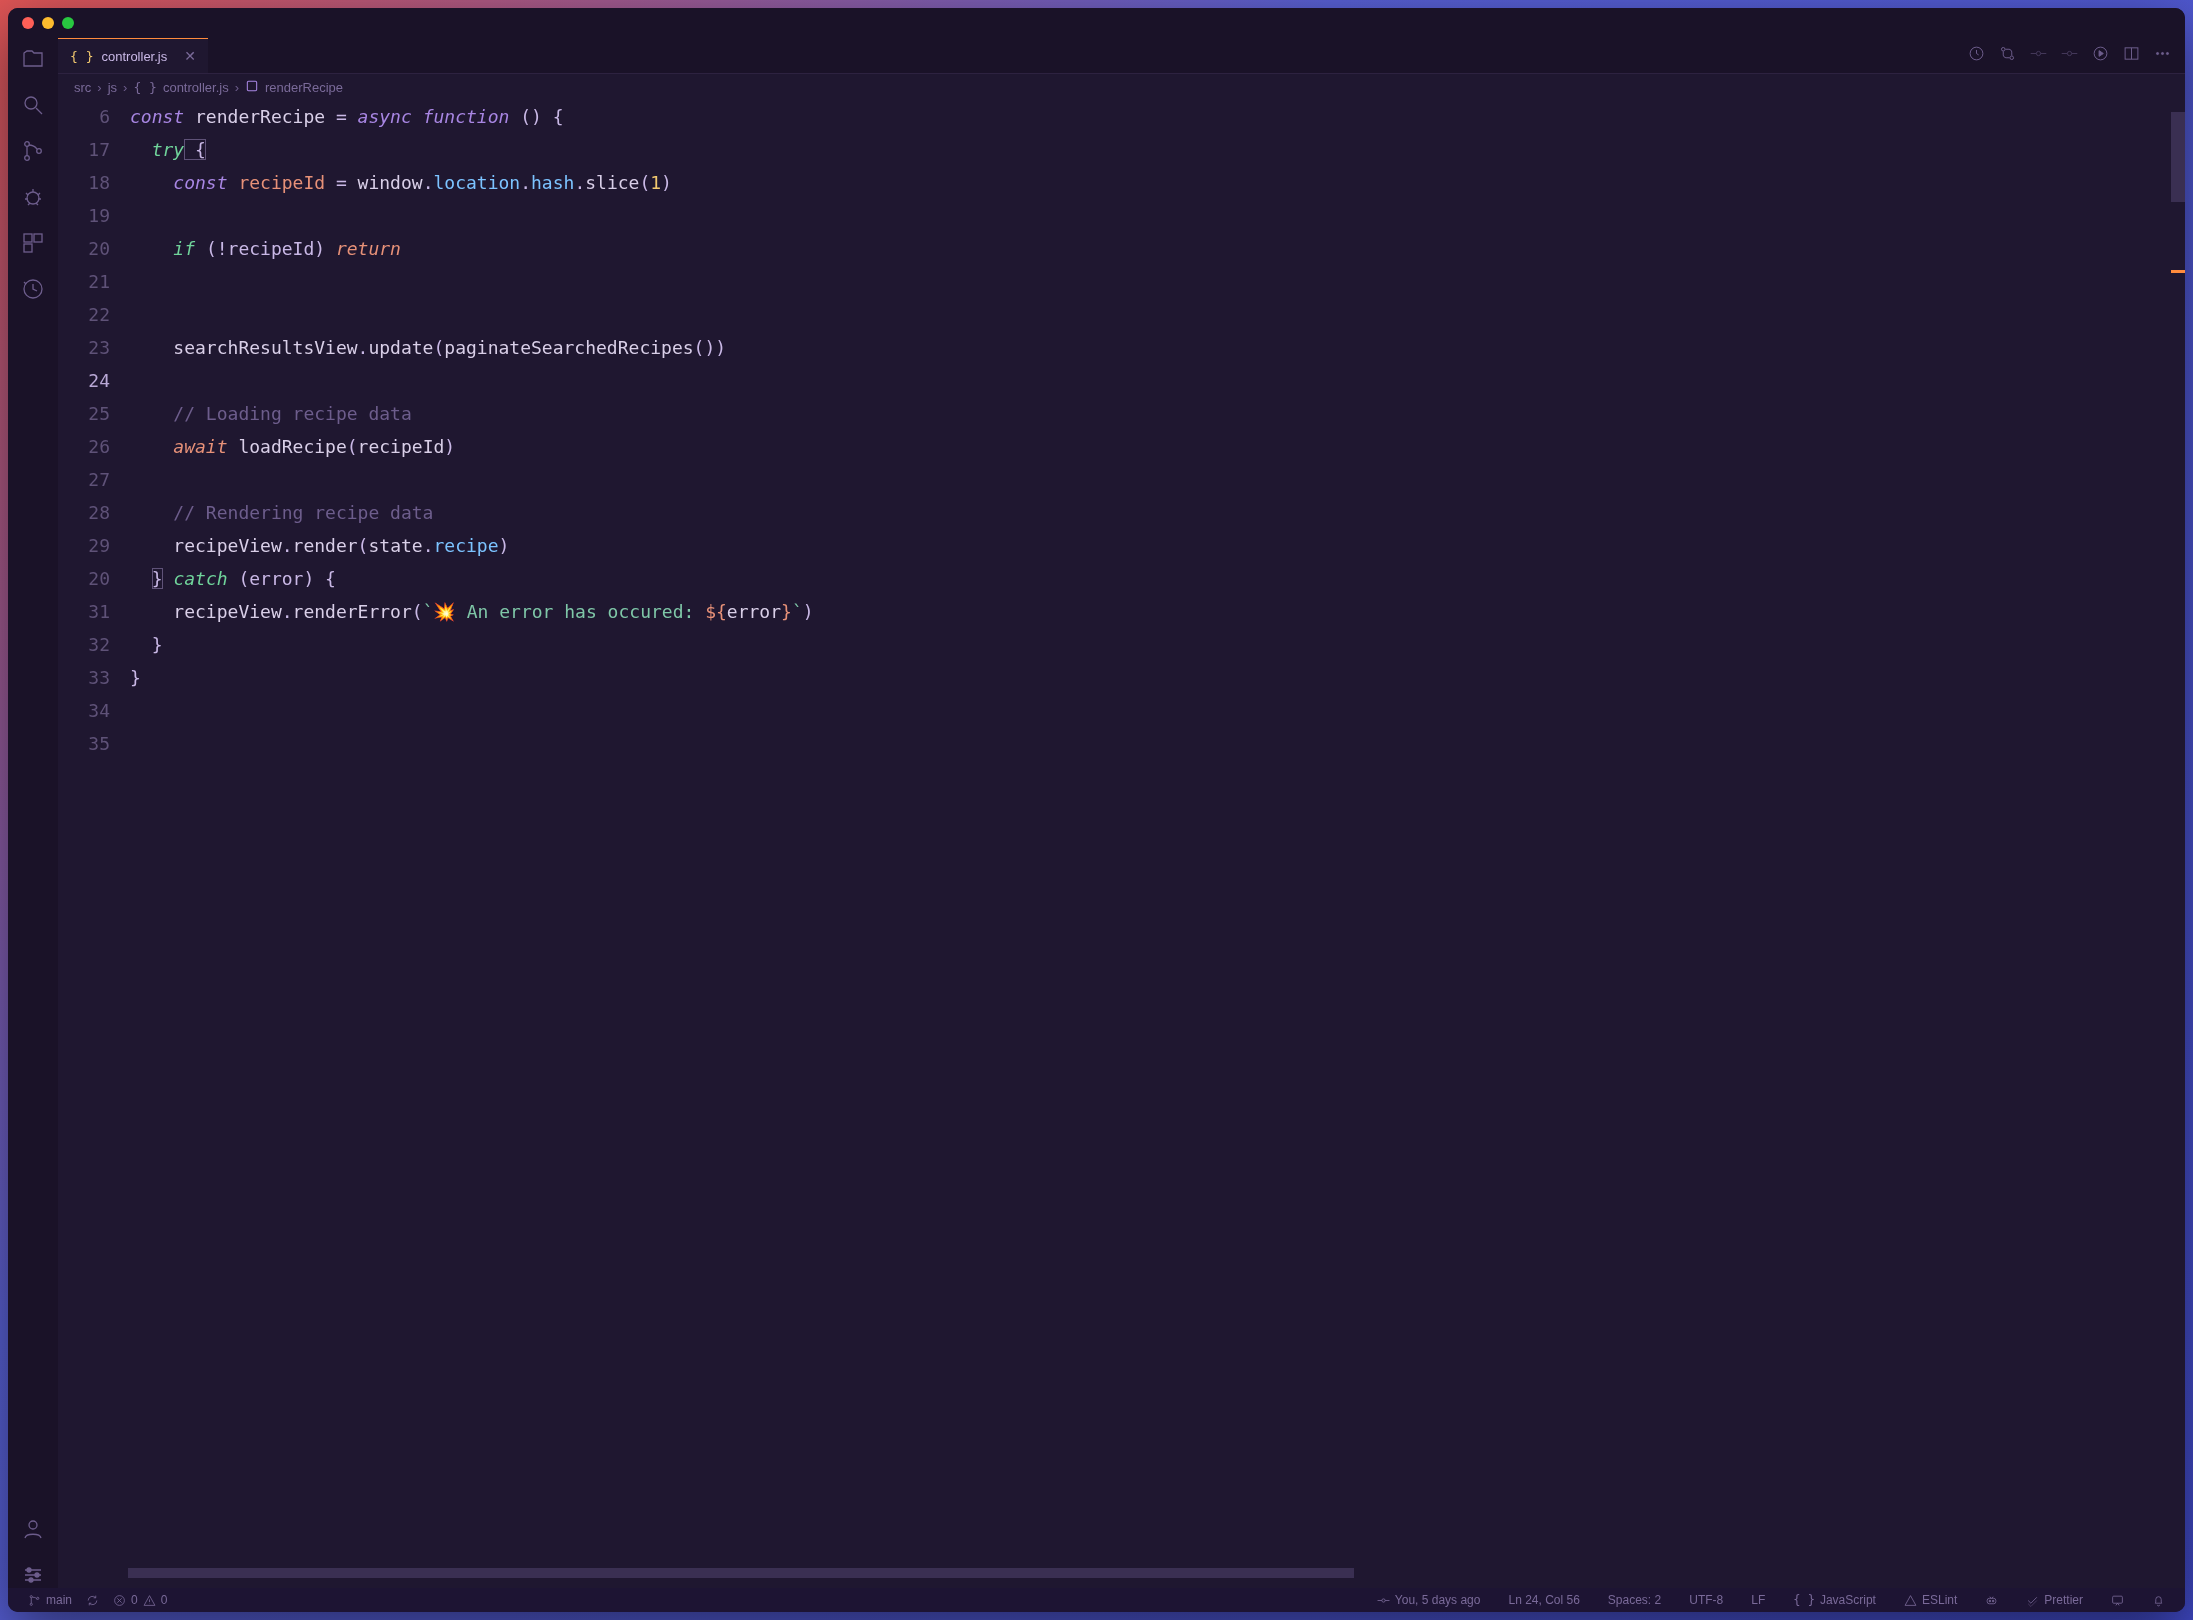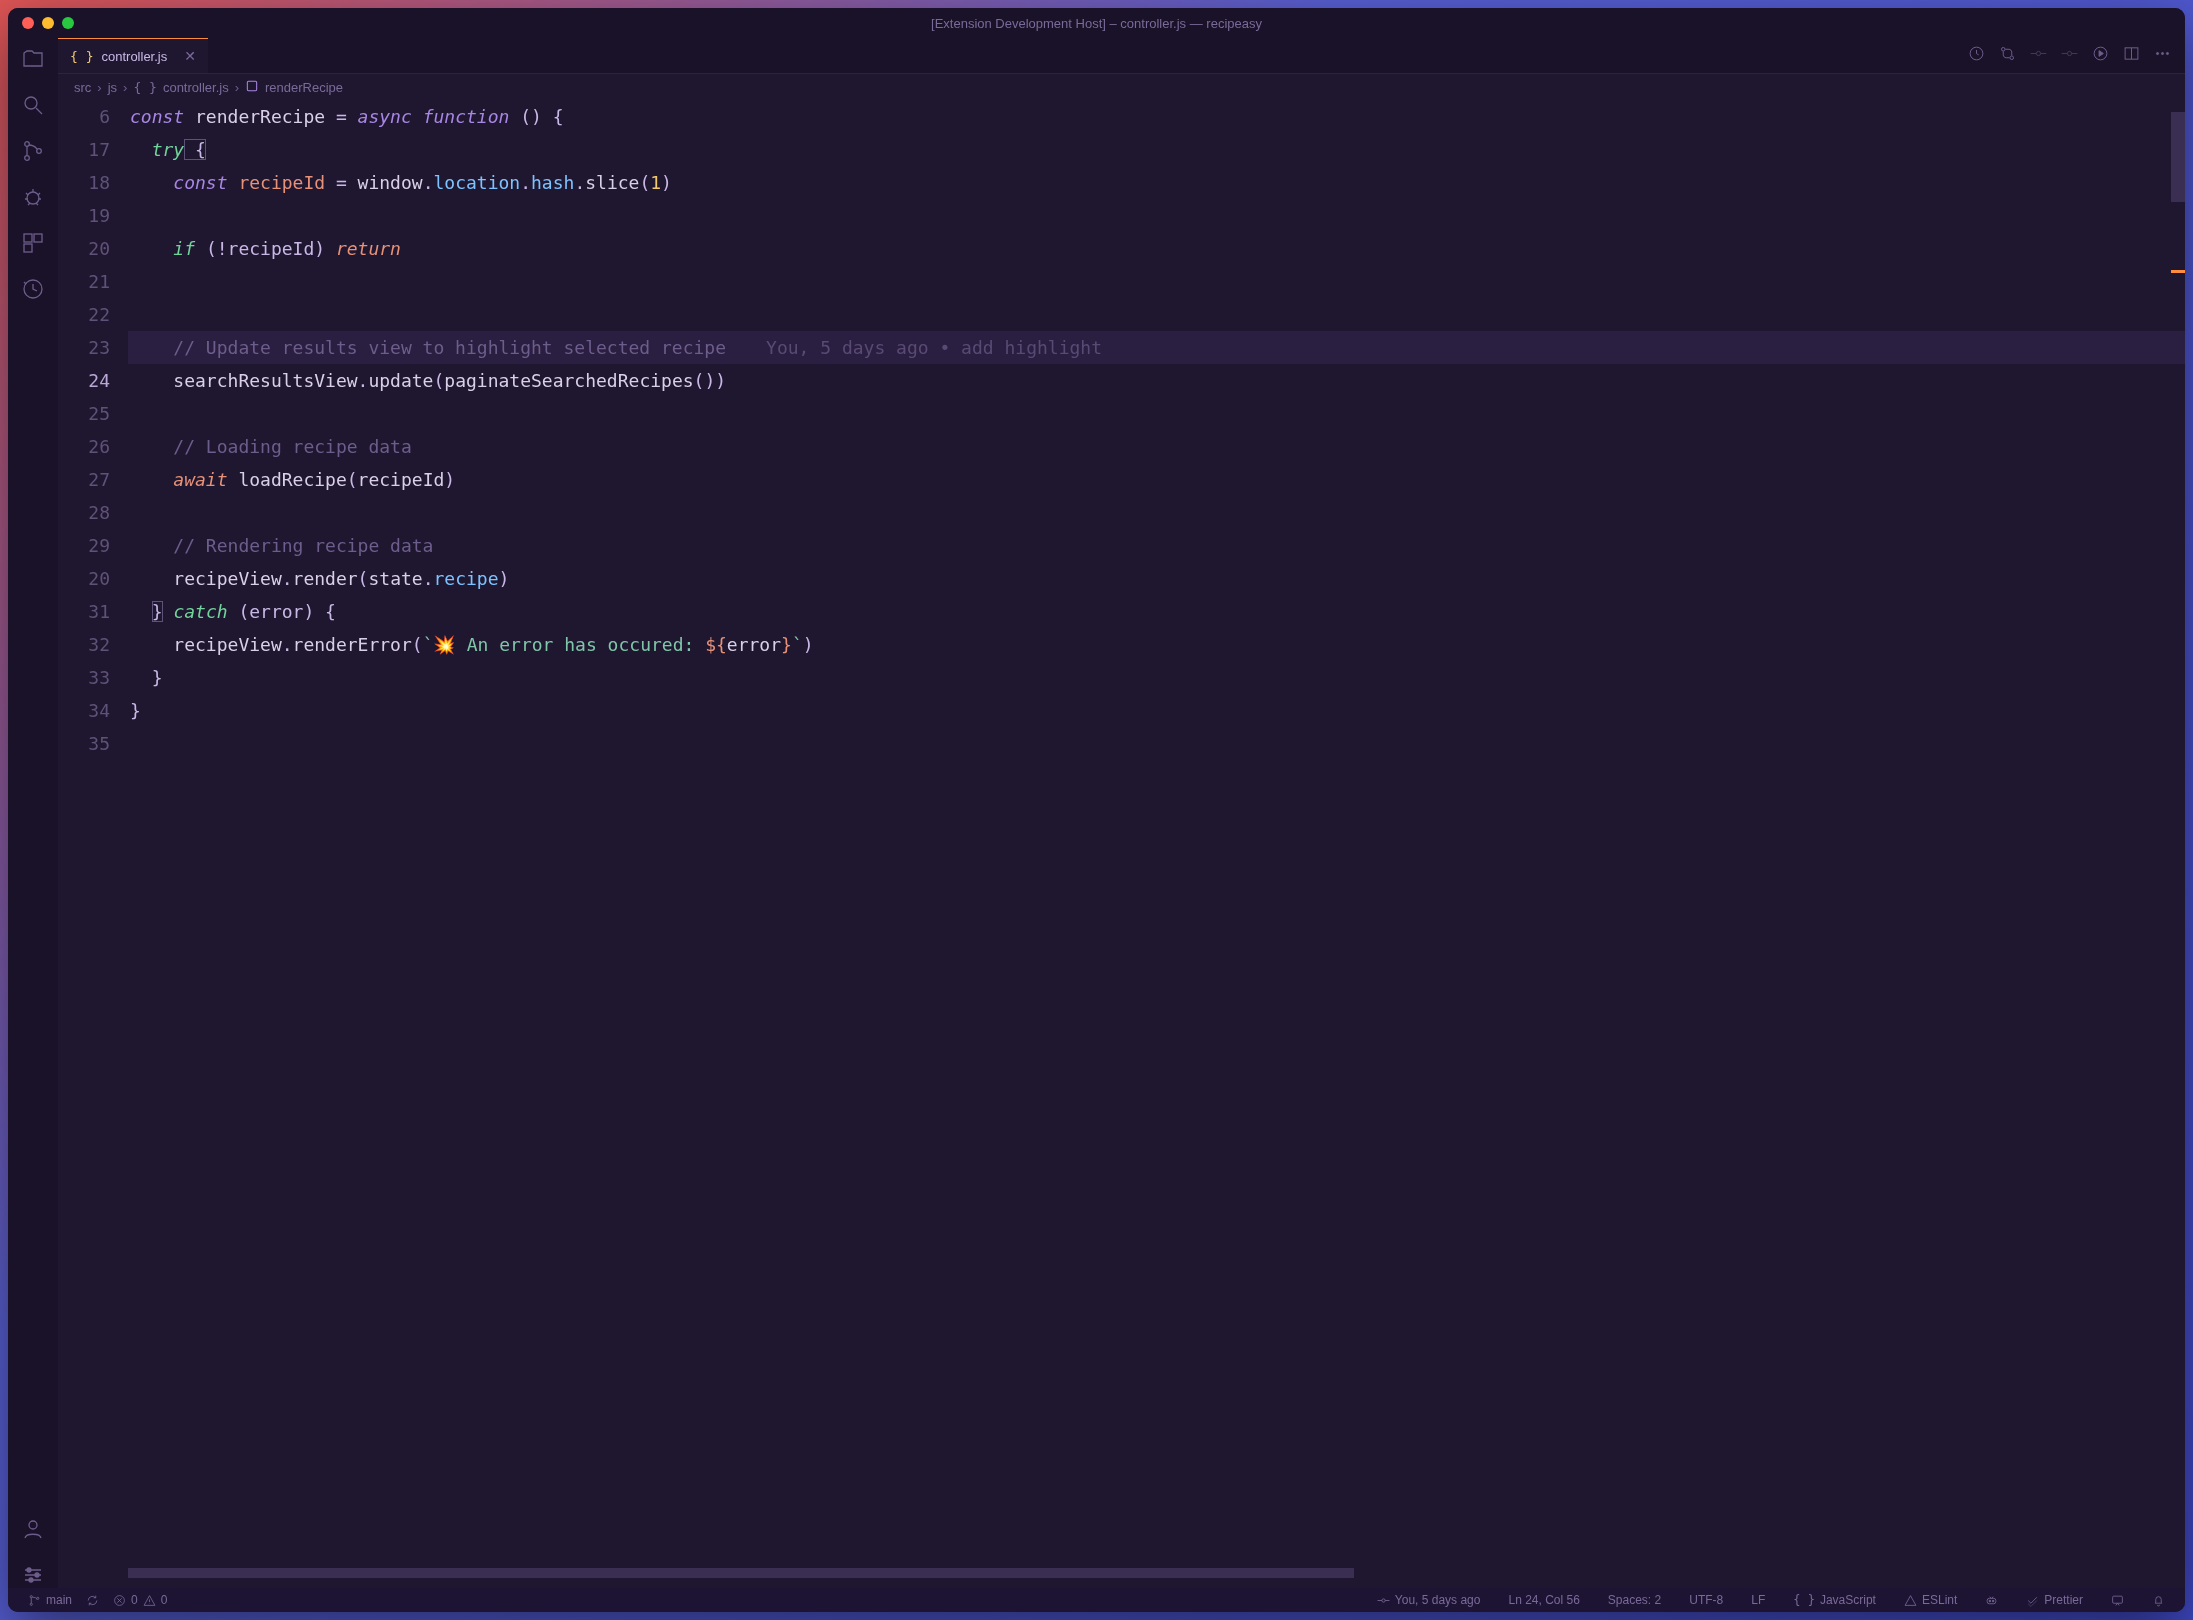--- a/index.html
+++ b/index.html
@@ -209,21 +209,20 @@
 <body>
 
 <div class="window">
 
   <div class="titlebar">
     <div class="traffic-lights">
       <div class="traffic-light tl-red"></div>
       <div class="traffic-light tl-yellow"></div>
       <div class="traffic-light tl-green"></div>
     </div>
-    <div class="title-text">[Extension Development Host] – controller.js — recipeasy</div>
   </div>
 
   <div class="body">
 
     <div class="activitybar">
       <div class="act-icon">
         <svg viewBox="0 0 24 24">
             <path d="M3 6l3-2h5l2 2h8v13H3z"></path>
           </svg>
       </div>
@@ -360,21 +359,20 @@
 
         <div class="code-wrap">
           <div class="code">
 <div class="line"><span class="kw-const">const</span> <span class="fn">renderRecipe</span><span class="punct"> = </span><span class="kw-async">async</span><span> </span><span class="kw-func">function</span><span class="punct"> () {</span></div>
 <div class="line">  <span class="kw-flow">try</span><span class="punct bracket-match"> {</span></div>
 <div class="line">    <span class="kw-const">const</span><span class="ident"> recipeId</span><span class="punct"> = </span><span class="global">window</span><span class="punct">.</span><span class="prop">location</span><span class="punct">.</span><span class="prop">hash</span><span class="punct">.</span><span class="fn">slice</span><span class="punct">(</span><span class="num">1</span><span class="punct">)</span></div>
 <div class="line"></div>
 <div class="line">    <span class="kw-flow">if</span><span class="punct"> (!recipeId) </span><span class="kw-ret">return</span></div>
 <div class="line"></div>
 <div class="line"></div>
-<div class="line current">    <span class="comment">// Update results view to highlight selected recipe</span><span class="blame">You, 5 days ago • add highlight</span></div>
 <div class="line">    <span class="var">searchResultsView</span><span class="punct">.</span><span class="fn">update</span><span class="punct">(</span><span class="fn">paginateSearchedRecipes</span><span class="punct">()</span><span class="punct">)</span></div>
 <div class="line"></div>
 <div class="line">    <span class="comment">// Loading recipe data</span></div>
 <div class="line">    <span class="kw-ret">await</span><span> </span><span class="fn">loadRecipe</span><span class="punct">(</span><span class="var">recipeId</span><span class="punct">)</span></div>
 <div class="line"></div>
 <div class="line">    <span class="comment">// Rendering recipe data</span></div>
 <div class="line">    <span class="var">recipeView</span><span class="punct">.</span><span class="fn">render</span><span class="punct">(</span><span class="var">state</span><span class="punct">.</span><span class="prop">recipe</span><span class="punct">)</span></div>
 <div class="line">  <span class="punct bracket-match">}</span><span> </span><span class="kw-flow">catch</span><span class="punct"> (error) {</span></div>
 <div class="line">    <span class="var">recipeView</span><span class="punct">.</span><span class="fn">renderError</span><span class="punct">(</span><span class="string">`</span><span>💥</span><span class="string"> An error has occured: </span><span class="tmpl">${</span><span class="var">error</span><span class="tmpl">}</span><span class="string">`</span><span class="punct">)</span></div>
 <div class="line">  <span class="punct">}</span></div>

